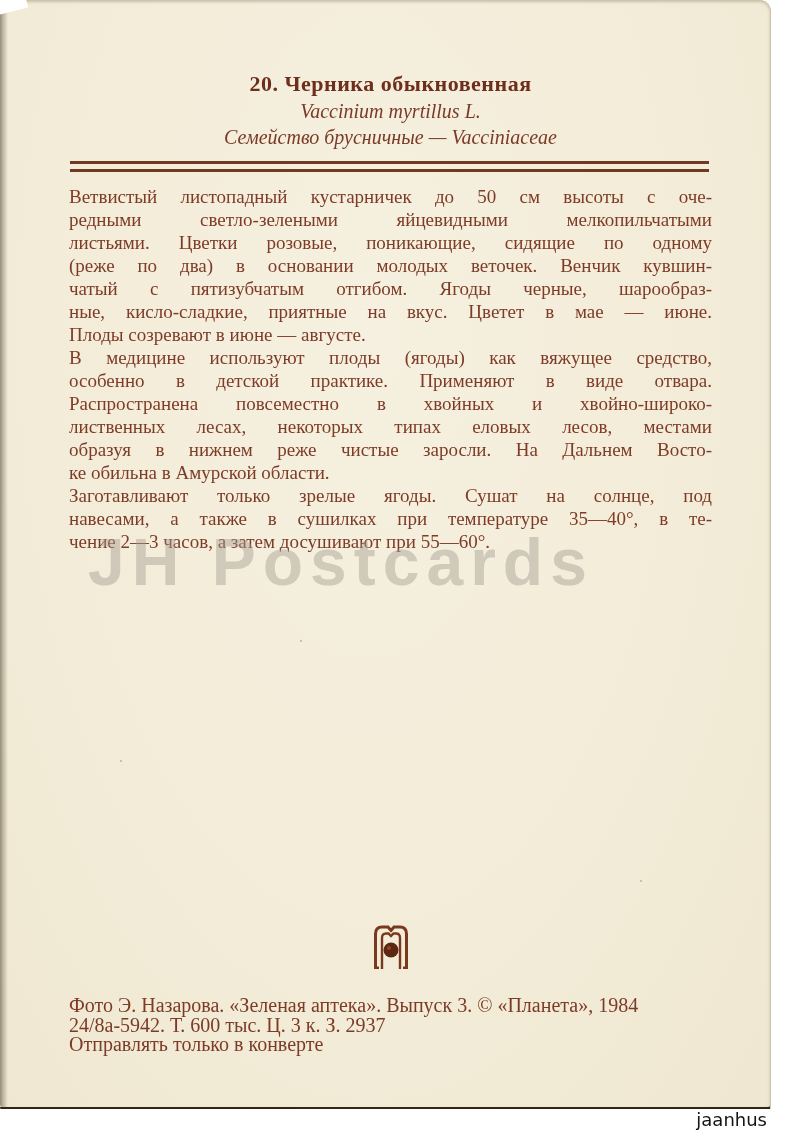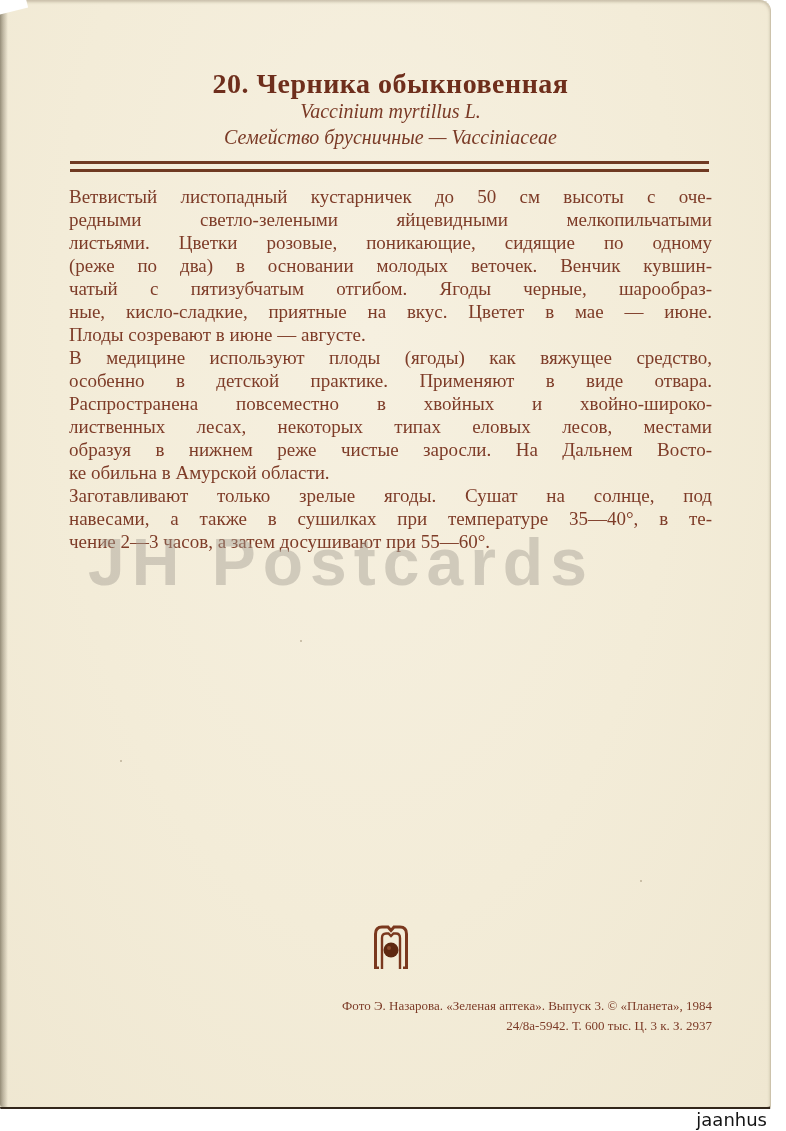--- a/index.html
+++ b/index.html
@@ -27,21 +27,21 @@
   }
   .card::after{ 
     content:"";position:absolute;left:-8px;top:-10px;width:34px;height:22px;
     background:#ffffff;transform:rotate(-14deg);
   }
   .content{
     position:absolute;left:69px;top:0;width:643px;height:100%;
   }
   
   .header{position:absolute;top:70px;left:0;width:100%;text-align:center;color:#6e2e1c;}
-  .title{font-size:28px;font-weight:bold;letter-spacing:.5px;line-height:28px;}
+  .title{font-size:22px;font-weight:bold;letter-spacing:.5px;line-height:28px;}
   .latin{font-size:20px;font-style:italic;line-height:26px;color:#7a3a26;}
   .family{font-size:20px;font-style:italic;line-height:26px;color:#7a3a26;}
   .double-rule{
     position:absolute;top:161px;left:1px;width:639px;height:5px;
     border-top:3px solid #6f3a22;border-bottom:3px solid #6f3a22;
   }
   
   .bodytext{
     position:absolute;top:185px;left:0;width:643px;
     font-size:19px;line-height:23px;color:#7e3c28;
@@ -54,21 +54,21 @@
     font-family:"Liberation Sans", sans-serif;
     font-size:66px;font-weight:bold;letter-spacing:7px;
     color:rgba(163,158,146,.45);
     white-space:nowrap;pointer-events:none;
   }
   
   .logo{position:absolute;top:921px;left:50%;transform:translateX(-50%);}
   
   .imprint{
     position:absolute;top:996px;left:0;width:100%;
-    text-align:right;font-size:13px;line-height:19.5px;color:#7c3b27;
+    text-align:left;font-size:20px;line-height:19.5px;color:#7c3b27;
   }
   
   .footer-bar{
     position:absolute;left:0;top:1109px;width:786px;height:22px;
     background:#ffffff;
     font-family:"DejaVu Sans", sans-serif;font-size:18px;color:#141414;
   }
   .footer-left{position:absolute;left:8px;top:0;line-height:22px;}
   .footer-right{position:absolute;right:19px;top:0;line-height:22px;}
   
@@ -119,20 +119,21 @@
           </g>
           <path d="M4.5,47 L8,47 M32,47 L35.5,47" stroke="#7a381e" stroke-width="3"></path>
           <circle cx="20" cy="29" r="7.5" fill="#5e2810"></circle>
           <circle cx="18" cy="27" r="2" fill="#8a4a2c"></circle>
         </svg>
       </div>
 
       <div class="imprint">
         <div>Фото Э. Назарова. «Зеленая аптека». Выпуск 3. © «Планета», 1984</div>
         <div>24/8а-5942. Т. 600 тыс. Ц. 3 к. З. 2937</div>
+        <div>Отправлять только в конверте</div>
       </div>
 
     </div>
 
     <div class="watermark">JH Postcards</div>
 
     <div class="speck" style="left:300px;top:640px;width:2px;height:2px;"></div>
     <div class="speck" style="left:120px;top:760px;width:2px;height:2px;"></div>
     <div class="speck" style="left:640px;top:880px;width:2px;height:2px;"></div>
   </div>

